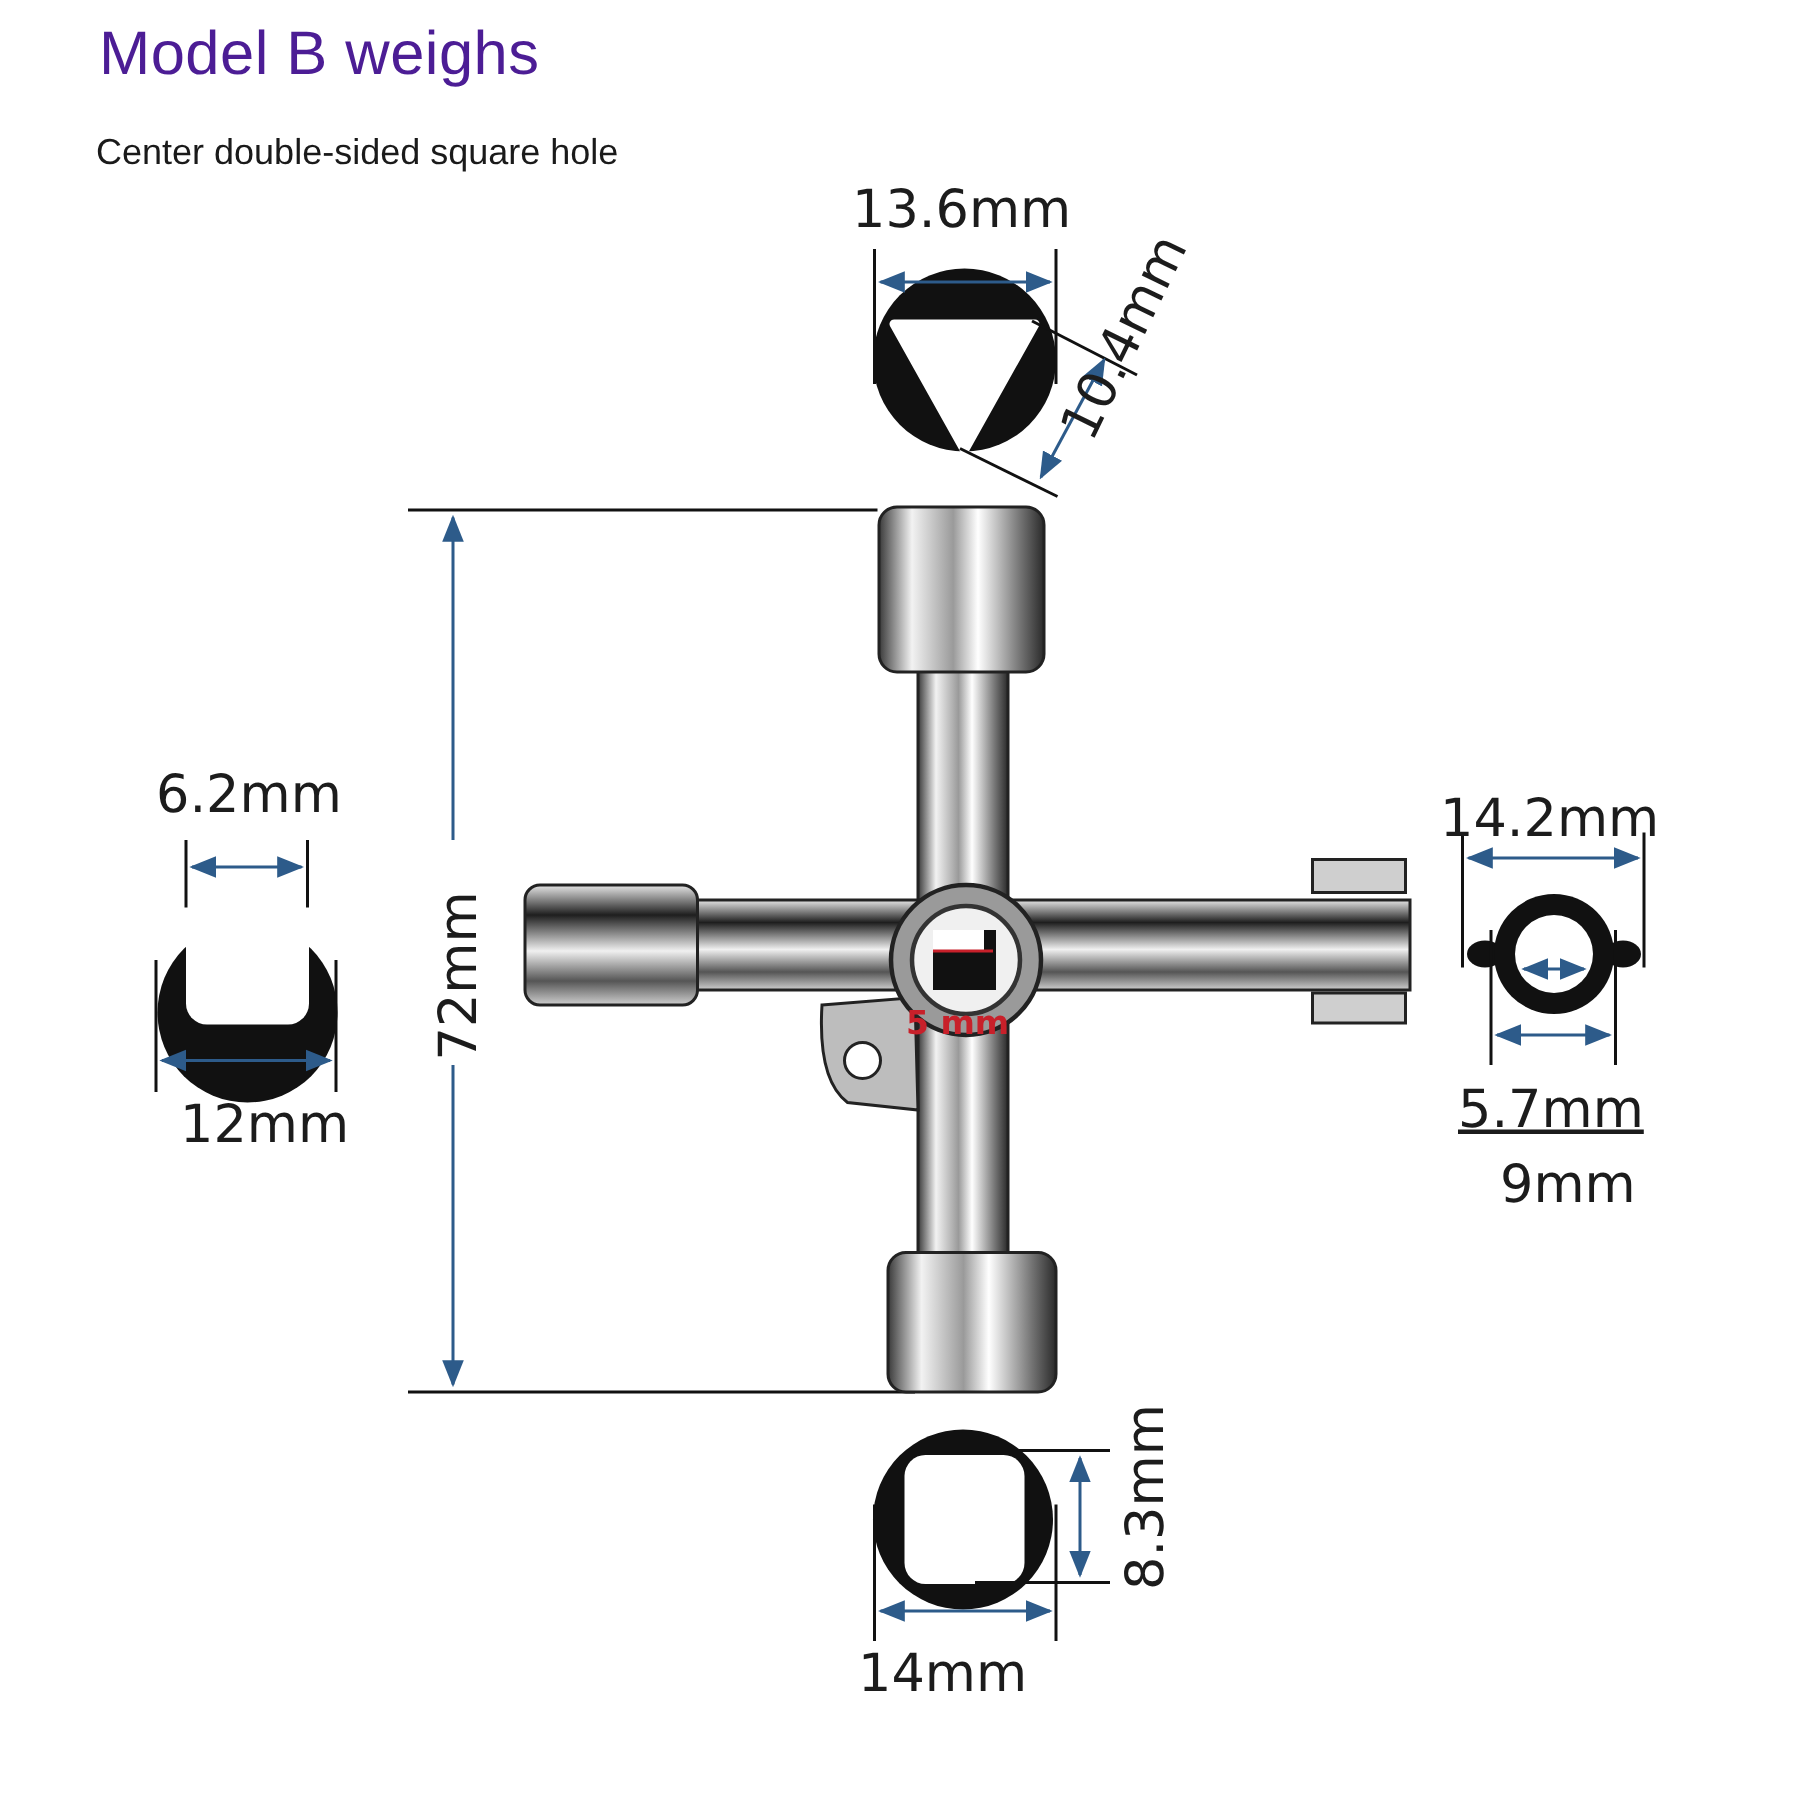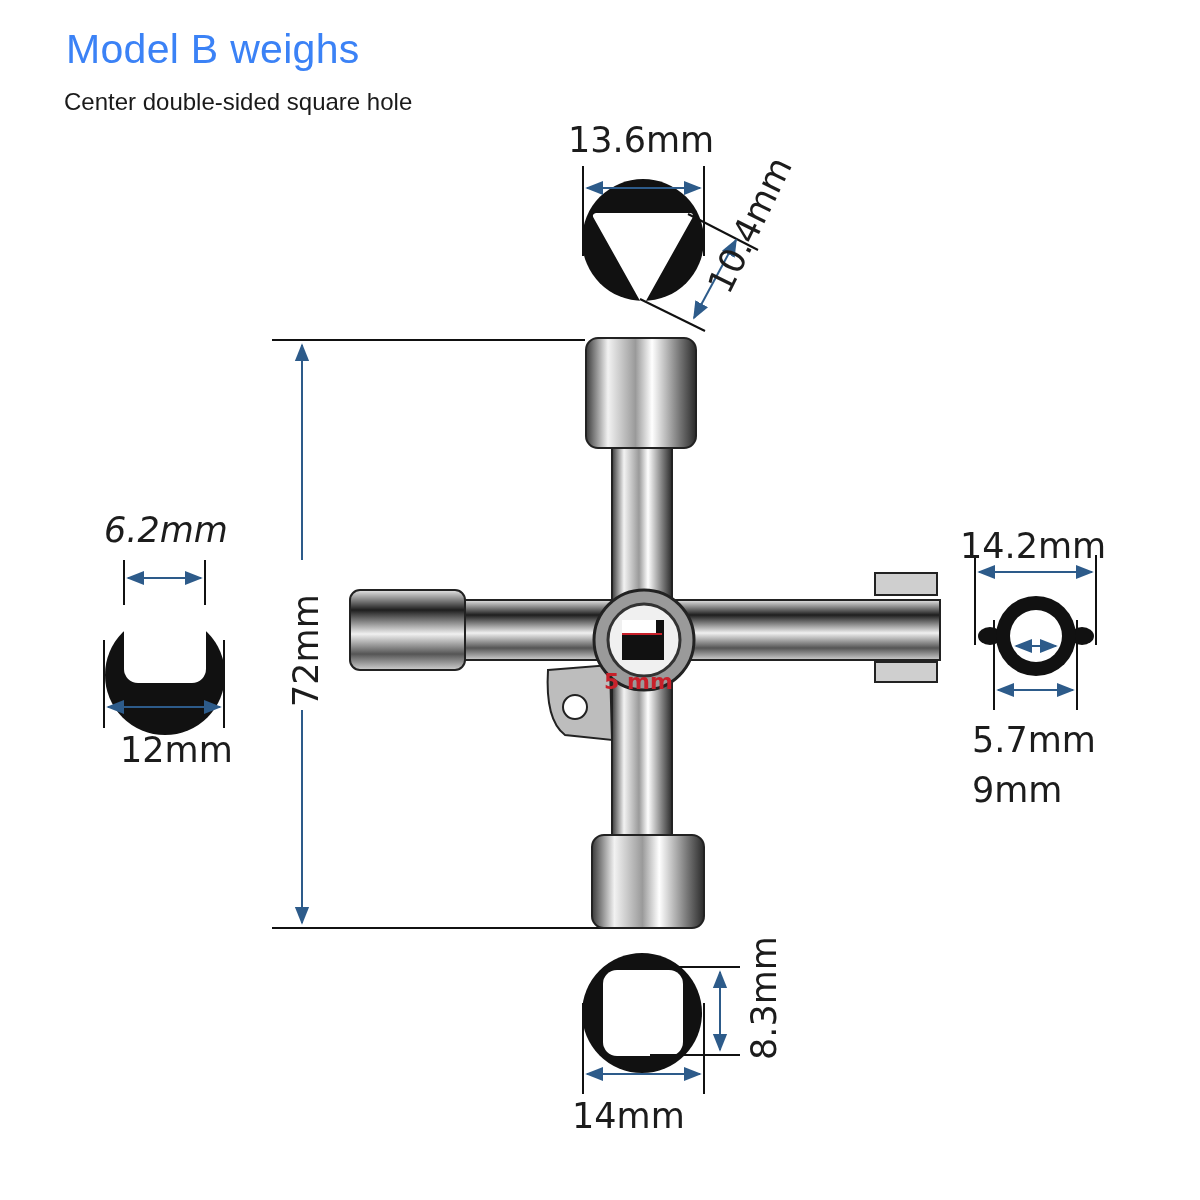--- a/index.html
+++ b/index.html
@@ -1,18 +1,18 @@
 <!DOCTYPE html>
 <html><head>
 <meta charset="utf-8">
 <style>
   html, body { margin:0; padding:0; background:#ffffff; }
   body { width:1200px; height:1200px; position:relative; overflow:hidden;
          font-family:"Liberation Sans", sans-serif; color:#111; }
-  .title { position:absolute; left:66px; top:26px; font-size:41px; color:#3b82f6; letter-spacing:0.3px; }
+  .title { position:absolute; left:66px; top:12px; font-size:41px; color:#4c1d95; letter-spacing:0.3px; }
   .subtitle { position:absolute; left:64px; top:88px; font-size:24px; color:#1a1a1a; }
   .lbl { position:absolute; font-family:"DejaVu Sans", sans-serif; font-size:35px; color:#1c1c1c; white-space:nowrap; }
   svg.main { position:absolute; left:0; top:0; }
 </style>
 </head>
 <body>
 
 <div class="title">Model B weighs</div>
 <div class="subtitle">Center double-sided square hole</div>
 
@@ -112,19 +112,19 @@
     <line x1="720" y1="972" x2="720" y2="1050" stroke="#2d5b8a" stroke-width="2" marker-start="url(#ar)" marker-end="url(#ar)"></line>
     <line x1="583" y1="1003" x2="583" y2="1094" stroke="#111" stroke-width="2"></line>
     <line x1="704" y1="1003" x2="704" y2="1094" stroke="#111" stroke-width="2"></line>
     <line x1="587" y1="1074" x2="700" y2="1074" stroke="#2d5b8a" stroke-width="2" marker-start="url(#ar)" marker-end="url(#ar)"></line>
   </g>
 </svg>
 
 <div class="lbl" style="left:568px; top:120px;text-align:center;">13.6mm</div>
 <div class="lbl" style="left:700px; top:282px; transform:rotate(-64deg); transform-origin:left top;">10.4mm</div>
 <div class="lbl" style="left:286px; top:707px; transform:rotate(-90deg); transform-origin:left top;">72mm</div>
-<div class="lbl" style="left:104px; top:510px;font-style:italic;">6.2mm</div>
+<div class="lbl" style="left:104px; top:510px;">6.2mm</div>
 <div class="lbl" style="left:120px; top:730px;">12mm</div>
 <div class="lbl" style="left:960px; top:505px;margin-top:21px;">14.2mm</div>
-<div class="lbl" style="left:972px; top:720px;">5.7mm</div>
-<div class="lbl" style="left:972px; top:770px;">9mm</div>
+<div class="lbl" style="left:972px; top:720px;text-decoration:underline;">5.7mm</div>
+<div class="lbl" style="left:1000px; top:770px;">9mm</div>
 <div class="lbl" style="left:744px; top:1060px; transform:rotate(-90deg); transform-origin:left top;">8.3mm</div>
 <div class="lbl" style="left:572px; top:1096px;">14mm</div>
 
 </body></html>

